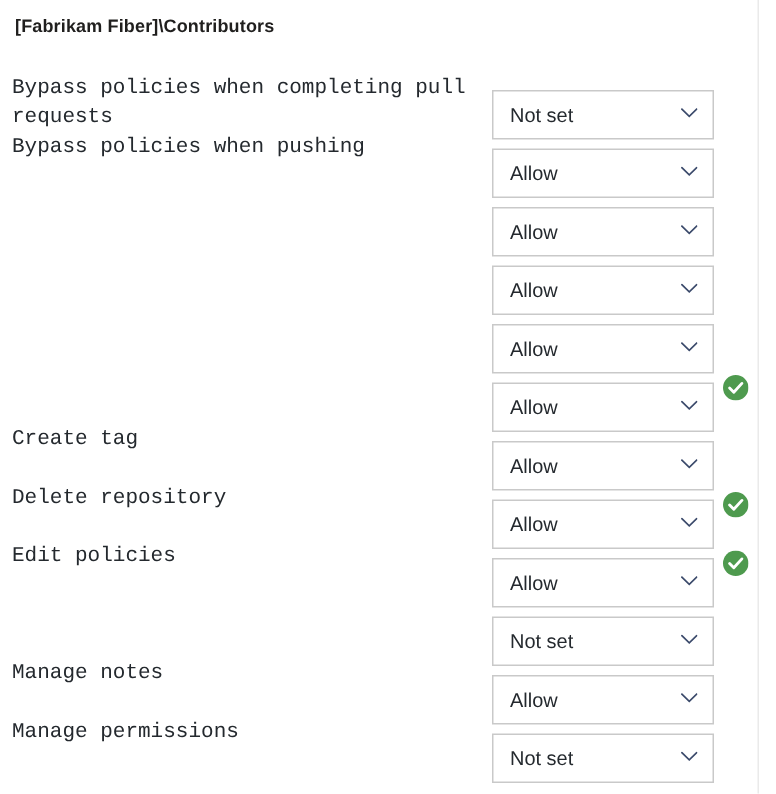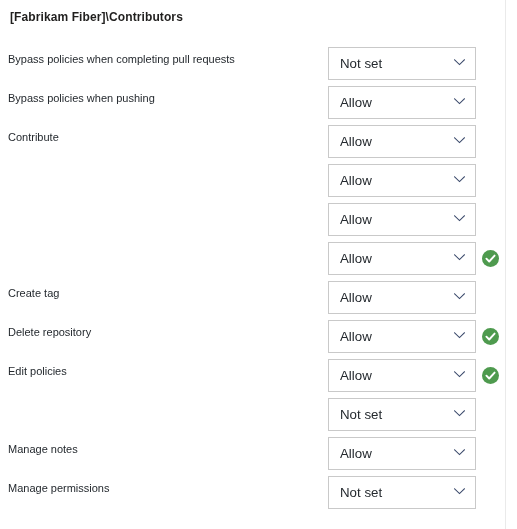--- a/index.html
+++ b/index.html
@@ -58,35 +58,36 @@
     position: relative;
     height: 39px;
     width: 506px;
   }
 
   .perm-label {
     position: absolute;
     left: 8px;
     top: 0;
     width: 310px;
-    font-size: 11px;
+    font-size: 14px;
     line-height: 19px;
     color: #24292e;
     padding-top: 6px;
     box-sizing: border-box;
+    font-family: Liberation Mono, monospace;
   }
 
   .perm-row.two-line .perm-label {
     padding-top: 2px;
   }
 
   .dropdown {
     position: absolute;
     left: 328px;
-    top: 3px;
+    top: 16px;
     width: 148px;
     height: 33px;
     background: #ffffff;
     border: 1px solid #c9c9c9;
     box-sizing: border-box;
     cursor: pointer;
   }
 
   .dropdown-value {
     position: absolute;
@@ -143,21 +144,20 @@
         <div class="dropdown">
           <span class="dropdown-value">Allow</span>
           <span class="chevron-icon">
             <svg width="11" height="7" viewBox="0 0 11 7">
               <path d="M0.6 0.8 L5.5 5.6 L10.4 0.8" fill="none" stroke="#3b4a6b" stroke-width="1.1" stroke-linecap="square"></path>
             </svg>
           </span>
         </div>
       </div>
       <div class="perm-row">
-        <div class="perm-label">Contribute</div>
         <div class="dropdown">
           <span class="dropdown-value">Allow</span>
           <span class="chevron-icon">
             <svg width="11" height="7" viewBox="0 0 11 7">
               <path d="M0.6 0.8 L5.5 5.6 L10.4 0.8" fill="none" stroke="#3b4a6b" stroke-width="1.1" stroke-linecap="square"></path>
             </svg>
           </span>
         </div>
       </div>
       <div class="perm-row">

